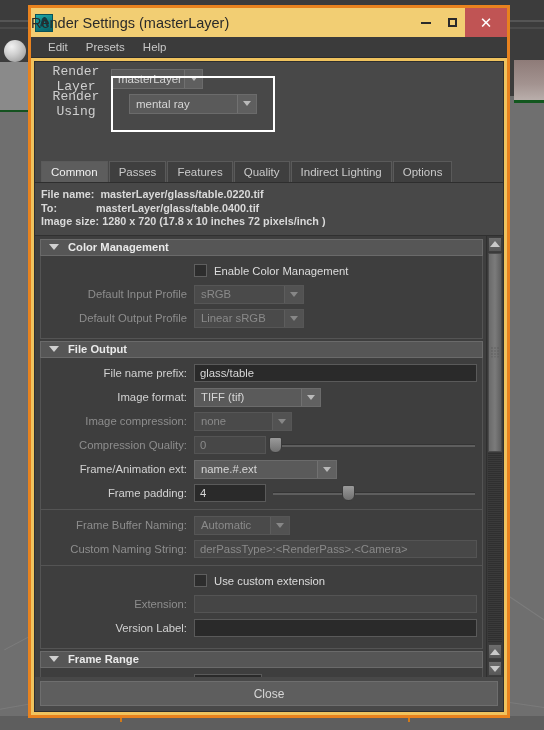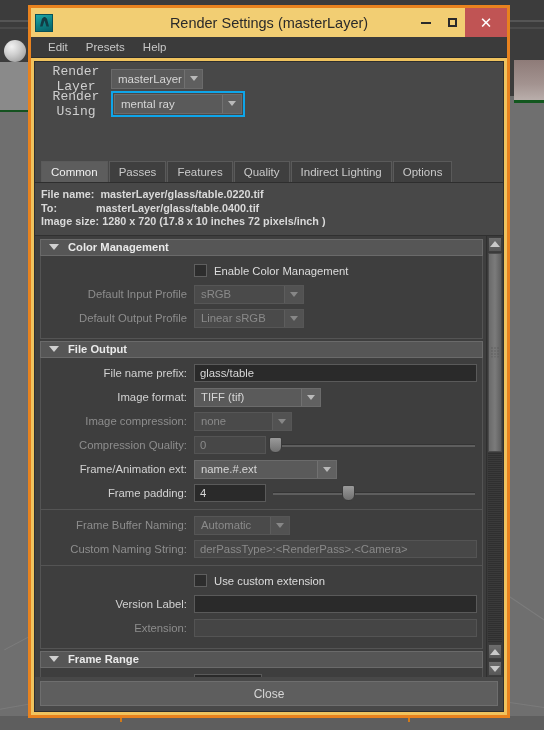--- a/index.html
+++ b/index.html
@@ -70,21 +70,21 @@
     border: 1px solid #0a5258;
     position: relative; flex: 0 0 18px;
   }
   .app-icon::after {
     content: ""; position: absolute; left: 4px; top: 2px;
     width: 9px; height: 10px;
     background: #123b44;
     clip-path: polygon(0% 100%, 22% 22%, 50% 0%, 78% 22%, 100% 100%, 72% 100%, 50% 40%, 28% 100%);
   }
   .title-text {
-    position: absolute; left: 0; right: 0; text-align: center;
+    position: absolute; left: 0; right: 0; 
     font-size: 14.5px; color: #2a2a2a;
     pointer-events: none;
   }
   .win-buttons { margin-left: auto; display: flex; align-items: center; height: 29px; }
   .win-btn {
     width: 26px; height: 29px;
     display: flex; align-items: center; justify-content: center;
     color: #2a2a2a;
   }
   .win-btn .dash { width: 10px; height: 2px; background: #2a2a2a; }
@@ -132,21 +132,21 @@
     background: #5f5f5f; border-left: 1px solid #717171;
     display: flex; align-items: center; justify-content: center;
   }
   .tri-down {
     width: 0; height: 0;
     border-left: 4px solid transparent; border-right: 4px solid transparent;
     border-top: 5px solid #b9b9b9;
   }
   #combo-render-layer { width: 92px; }
   #render-using-wrap {
-    border: 2px solid #0ea5e9; padding: 1px; display: inline-flex;
+    border: 2px solid #ffffff; padding: 16px; display: inline-flex;
   }
   #combo-render-using { width: 128px; }
 
   
   .tabbar {
     display: flex; align-items: flex-end;
     height: 21px; padding-left: 6px;
     background: #484848;
     border-bottom: 1px solid #2e2e2e;
     margin-top: 40px;
@@ -512,27 +512,27 @@
 
               <div class="sub-sep"></div>
 
               <div class="cbrow">
                 <span class="cbspacer"></span>
                 <span class="checkbox"></span>
                 <span class="cblabel">Use custom extension</span>
               </div>
 
               <div class="frow">
+                <span class="flabel dim">Extension:</span>
+                <span class="textfield empty-dim" style="flex:1 1 auto"></span>
+              </div>
+
+              <div class="frow">
                 <span class="flabel">Version Label:</span>
                 <span class="textfield" style="flex:1 1 auto"></span>
-              </div>
-
-              <div class="frow">
-                <span class="flabel dim">Extension:</span>
-                <span class="textfield empty-dim" style="flex:1 1 auto"></span>
               </div>
 
             </div>
           </div>
 
           <div class="section">
             <div class="sec-header">
               <span class="tri"></span>
               <span class="sec-title">Frame Range</span>
             </div>

